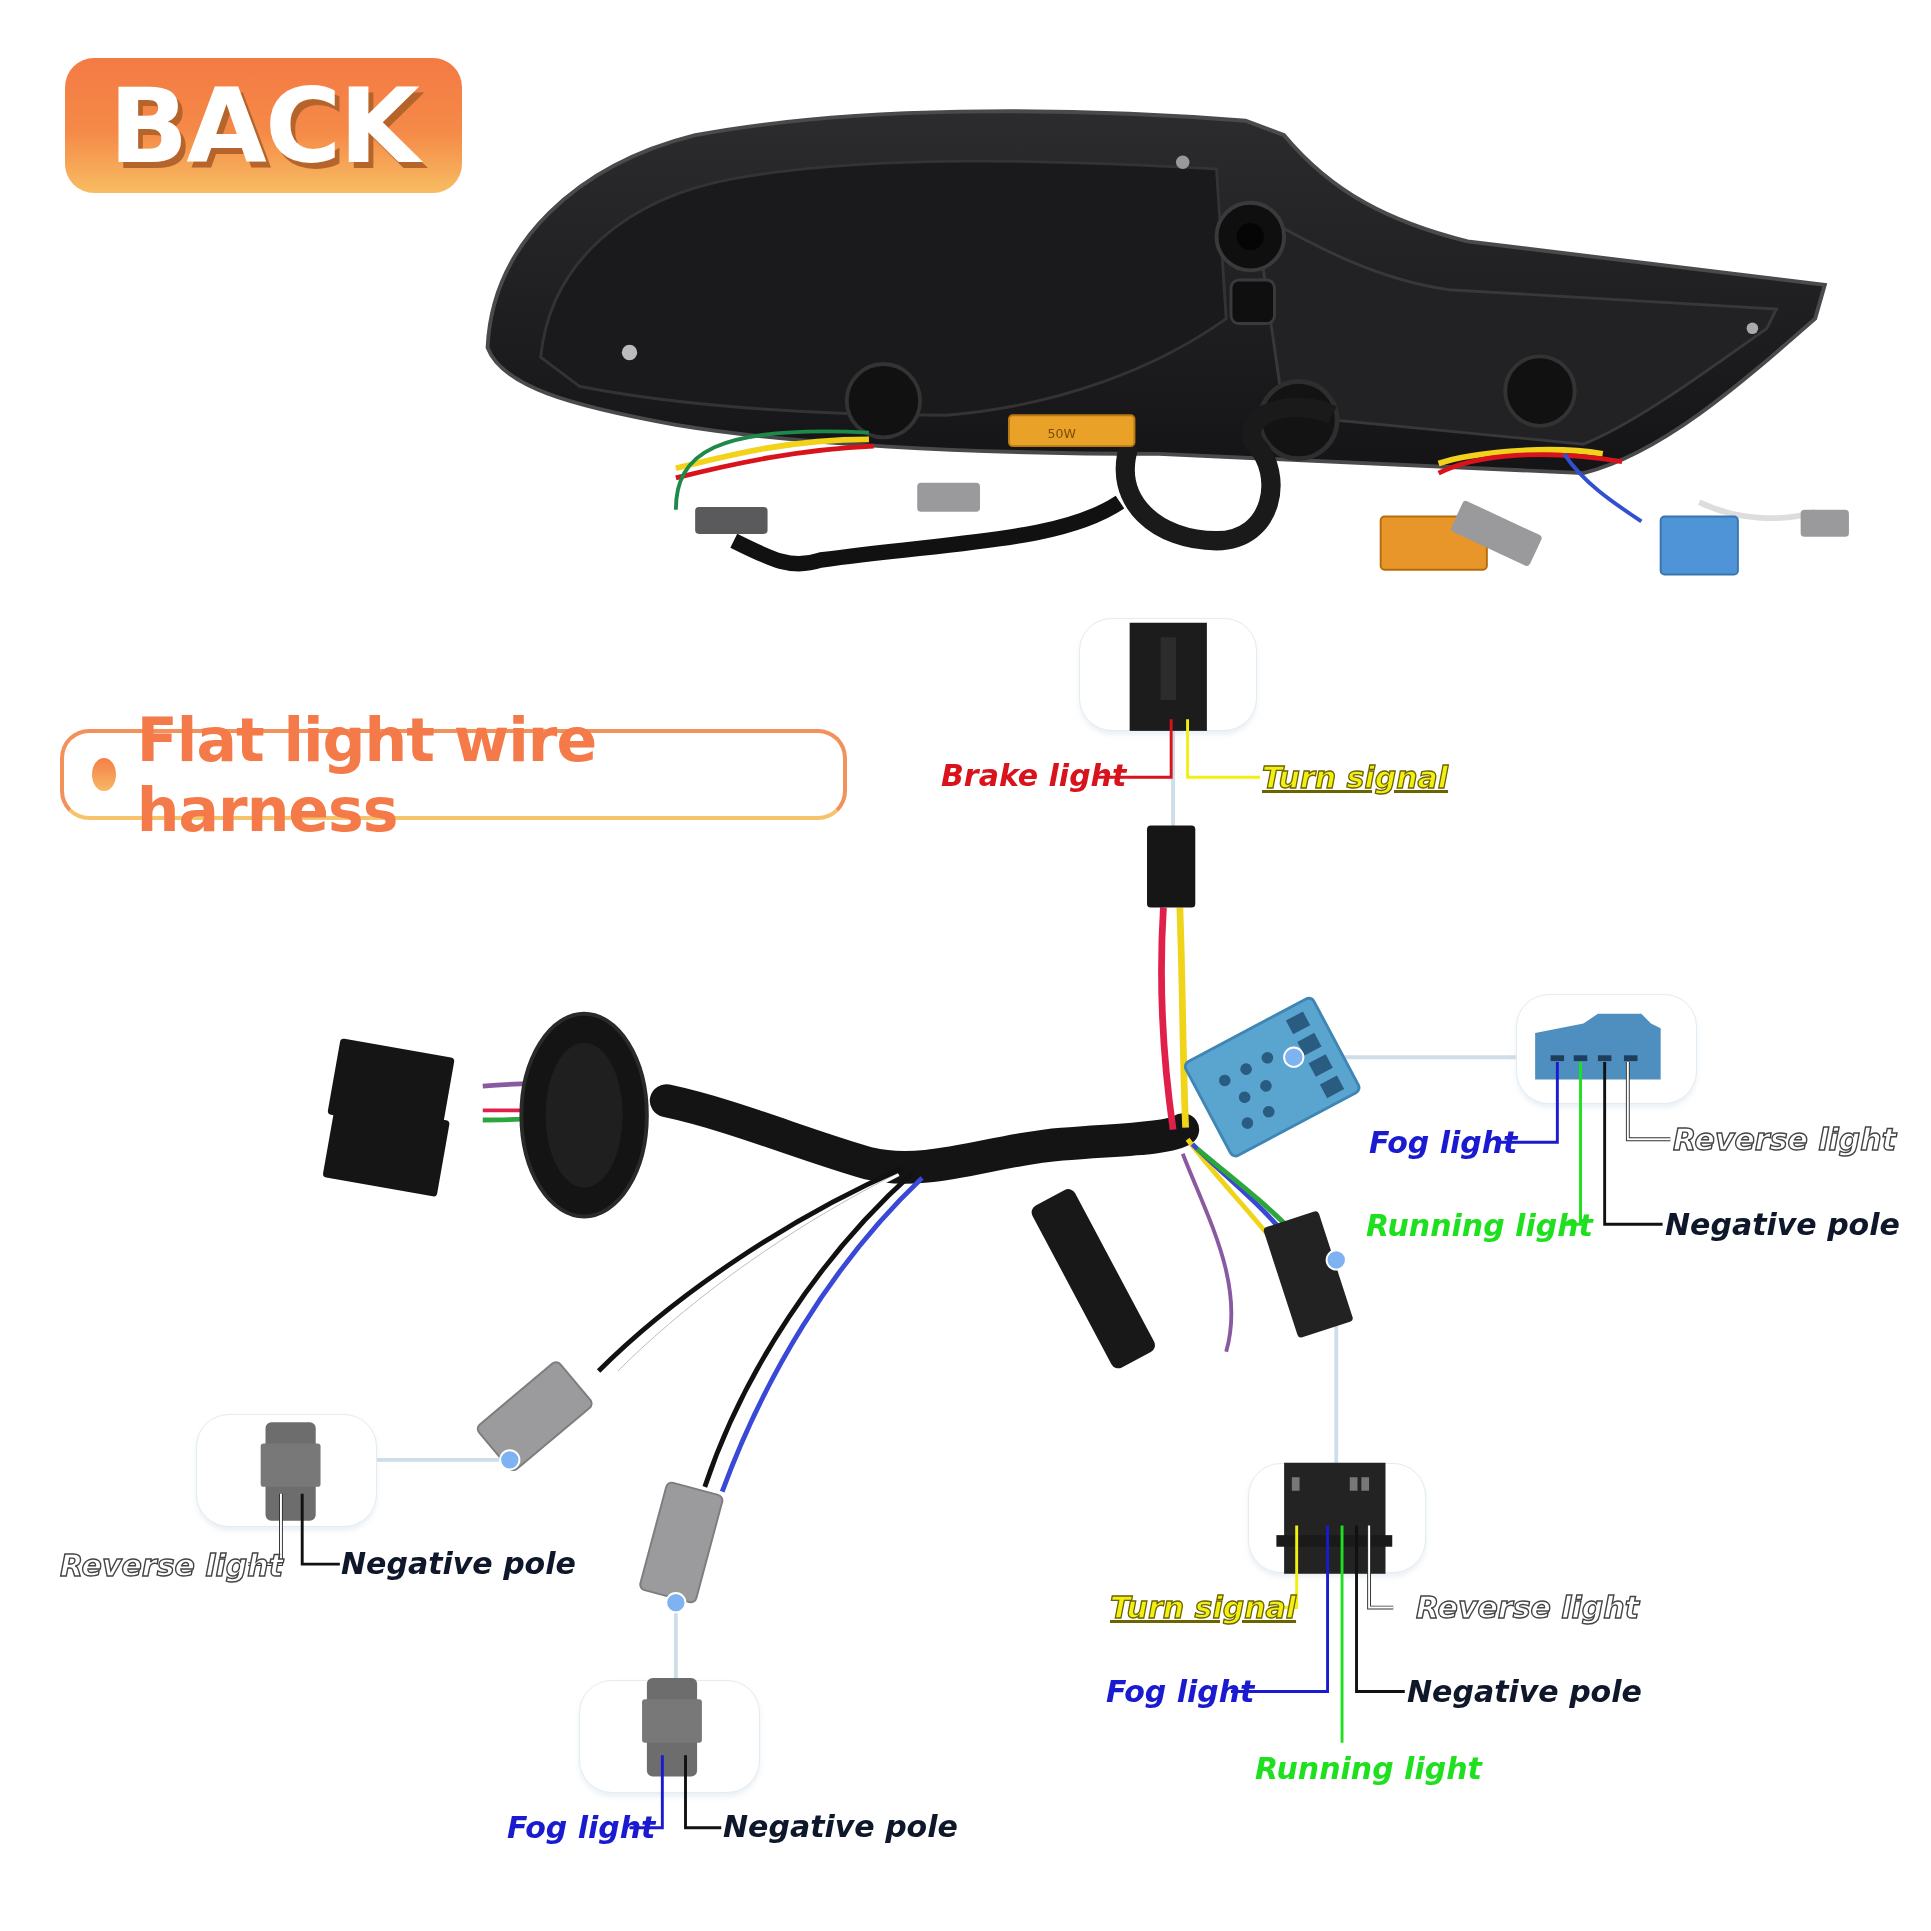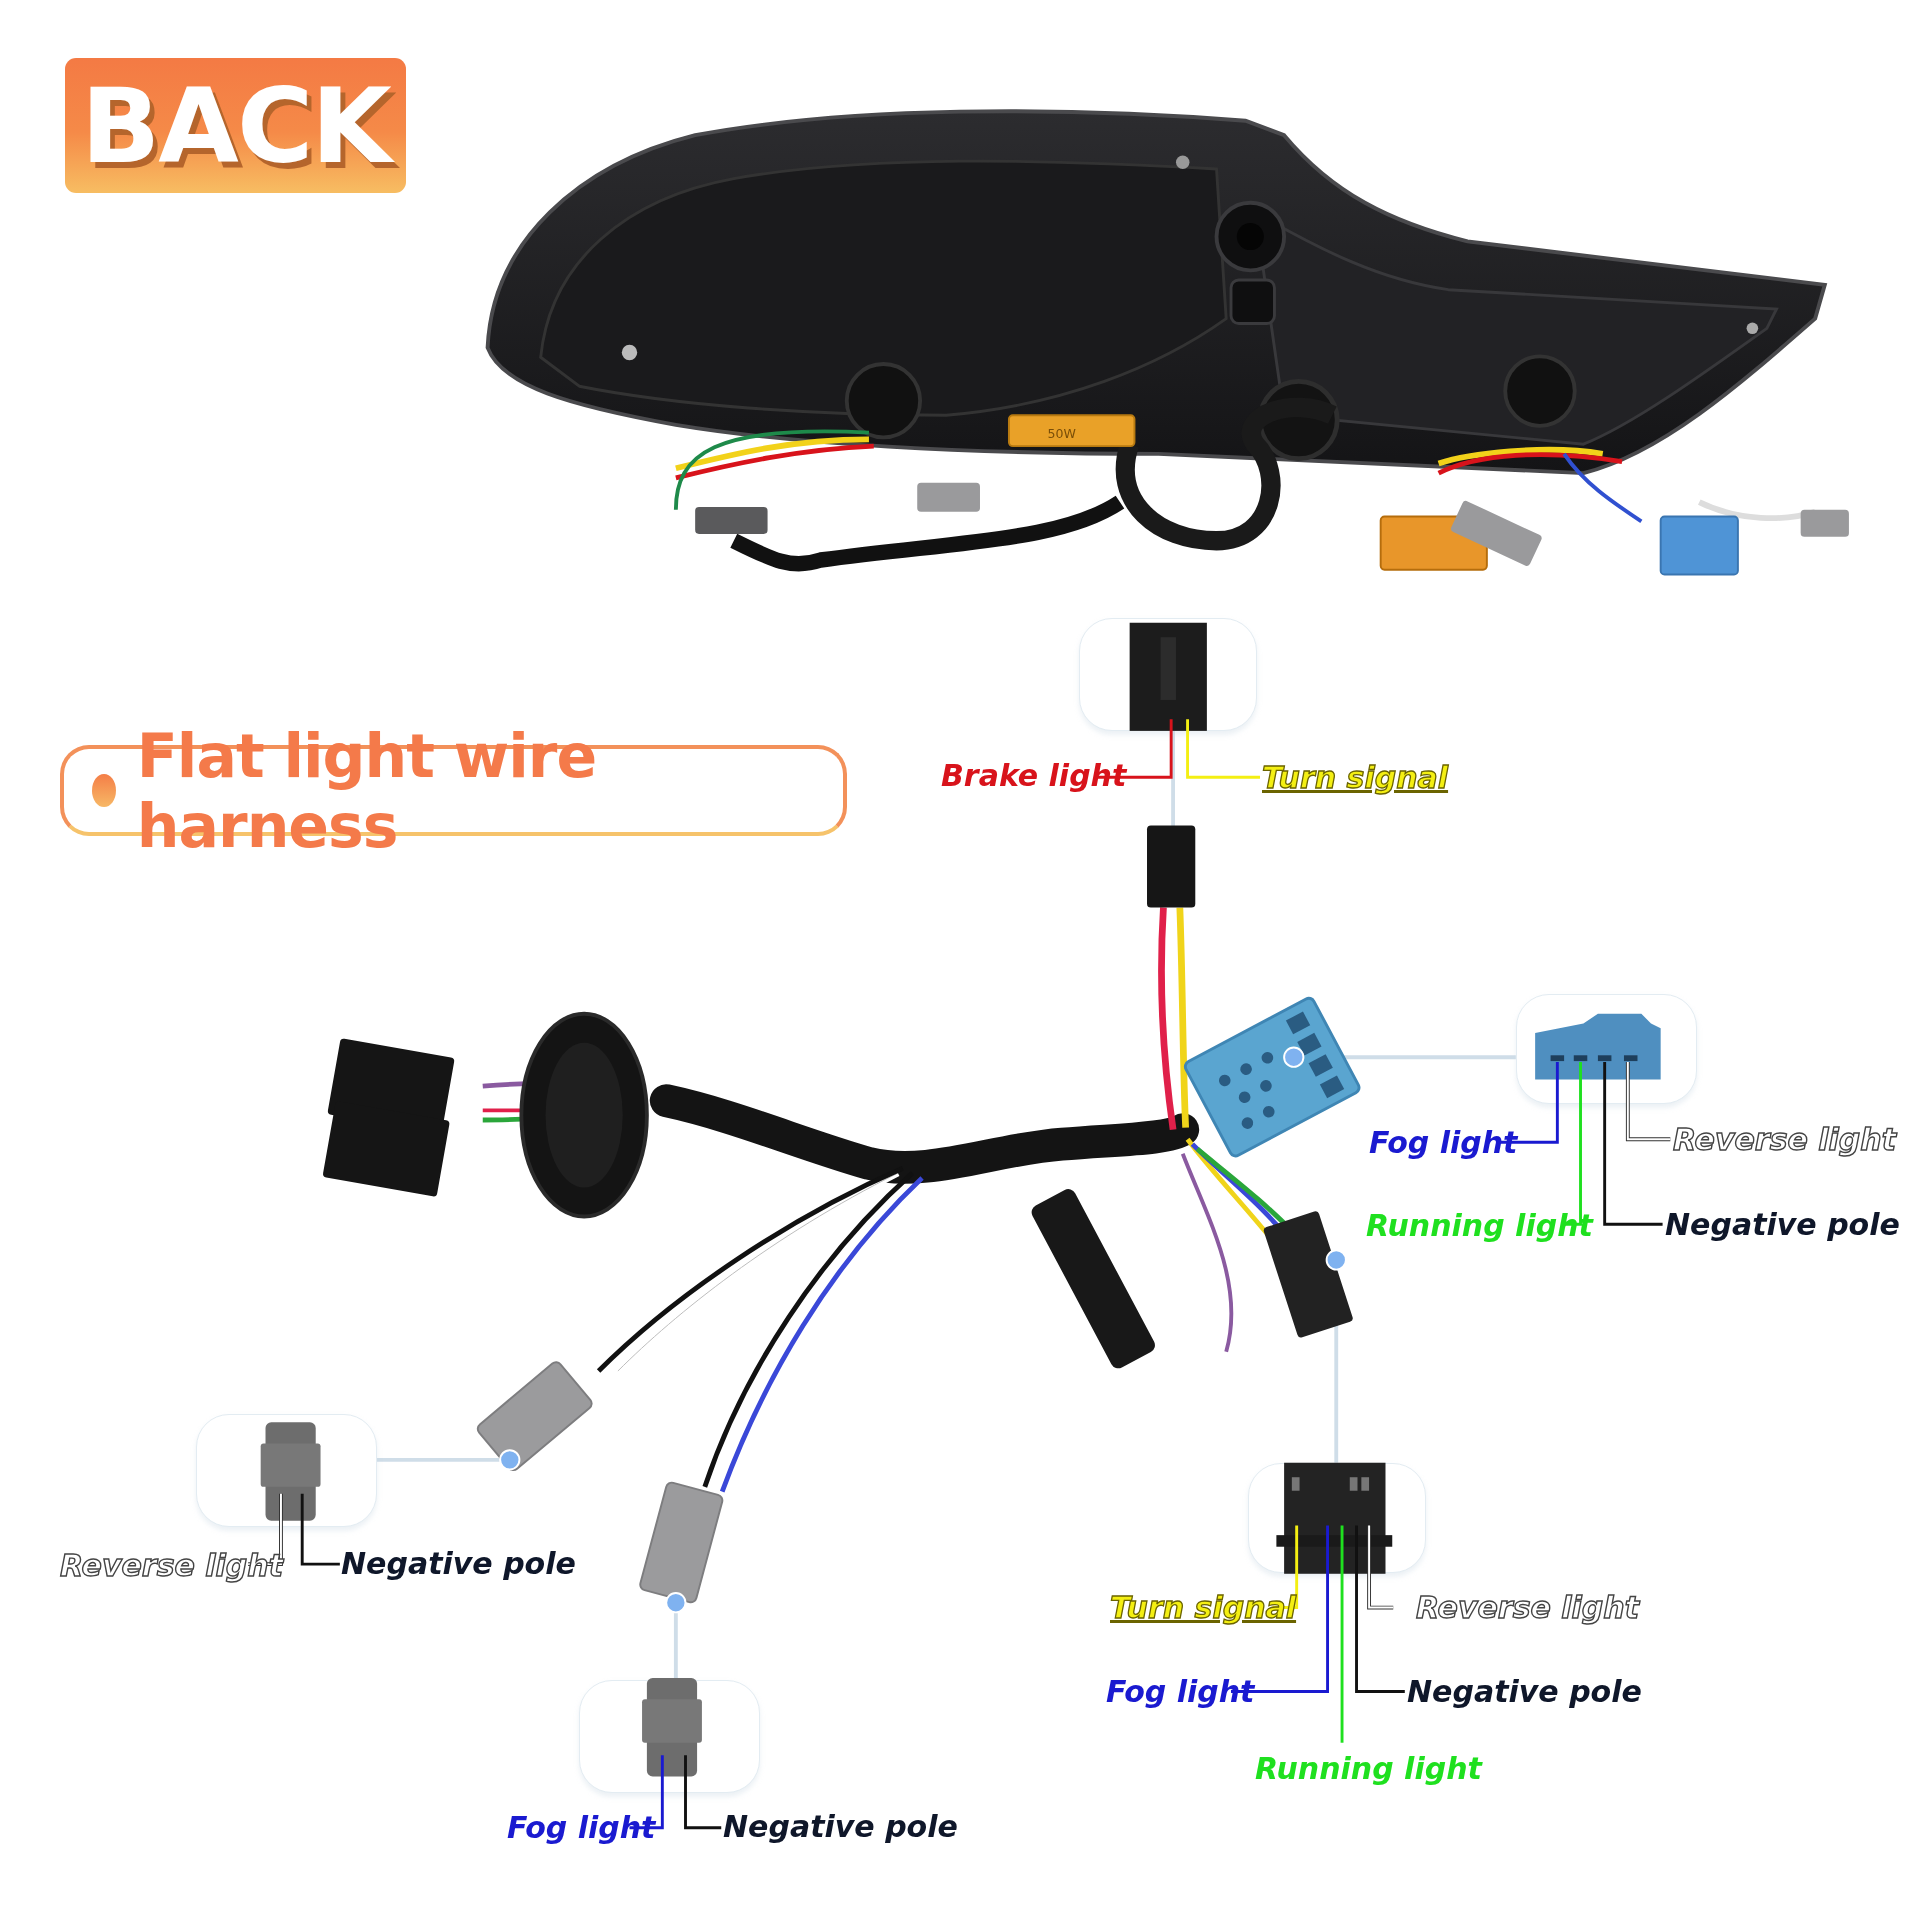--- a/index.html
+++ b/index.html
@@ -1,30 +1,30 @@
 <!DOCTYPE html>
 <html><head>
 <meta charset="utf-8">
 <style>
   html, body { margin:0; padding:0; background:#ffffff; }
   body { width:1931px; height:1931px; position:relative; overflow:hidden; font-family:"DejaVu Sans", sans-serif; }
   .abs { position:absolute; }
   .badge-back {
-    left:65px; top:58px; width:341px; height:135px; border-radius:11px;
+    left:65px; top:58px; width:397px; height:135px; border-radius:29px;
     background:linear-gradient(180deg,#f47a44 0%,#f58a48 55%,#f7bd62 100%);
     display:flex; align-items:center; justify-content:center;
   }
   .badge-back span {
     font-family:"DejaVu Sans", sans-serif; font-weight:bold; font-size:104px; color:#ffffff;
     letter-spacing:-1.9px; text-shadow:4.8px 5.8px 0 #b5652c;
   }
   .pill {
     left:60px; top:729px; width:787px; height:91px; border-radius:29px;
     border:4.8px solid #f3915a; border-bottom-color:#f6c36b; background:#fff;
-    display:flex; align-items:center; padding-left:28px; box-sizing:border-box;margin-top:16px;
+    display:flex; align-items:center; padding-left:28px; box-sizing:border-box;
   }
   .pill .dot { width:25px; height:33px; border-radius:50%; background:linear-gradient(180deg,#f47e47,#f7b866); margin-right:21px; }
   .pill .title { font-family:"DejaVu Sans", sans-serif; font-weight:bold; font-size:60px; color:#f47a4a; letter-spacing:-1px; }
   .callout {
     border:1.9px solid #e3ecf2; border-radius:33px; background:#fff;
     box-shadow:0 3.9px 5.8px rgba(200,215,225,0.35);
   }
   .lbl { font-family:"DejaVu Sans", sans-serif; font-style:italic; font-weight:bold; font-size:30px; white-space:nowrap; line-height:1; }
   .red { color:#d8131b; }
   .yellow { color:#f4ef12;text-decoration:underline; -webkit-text-stroke:1.3px #6b6400; }

